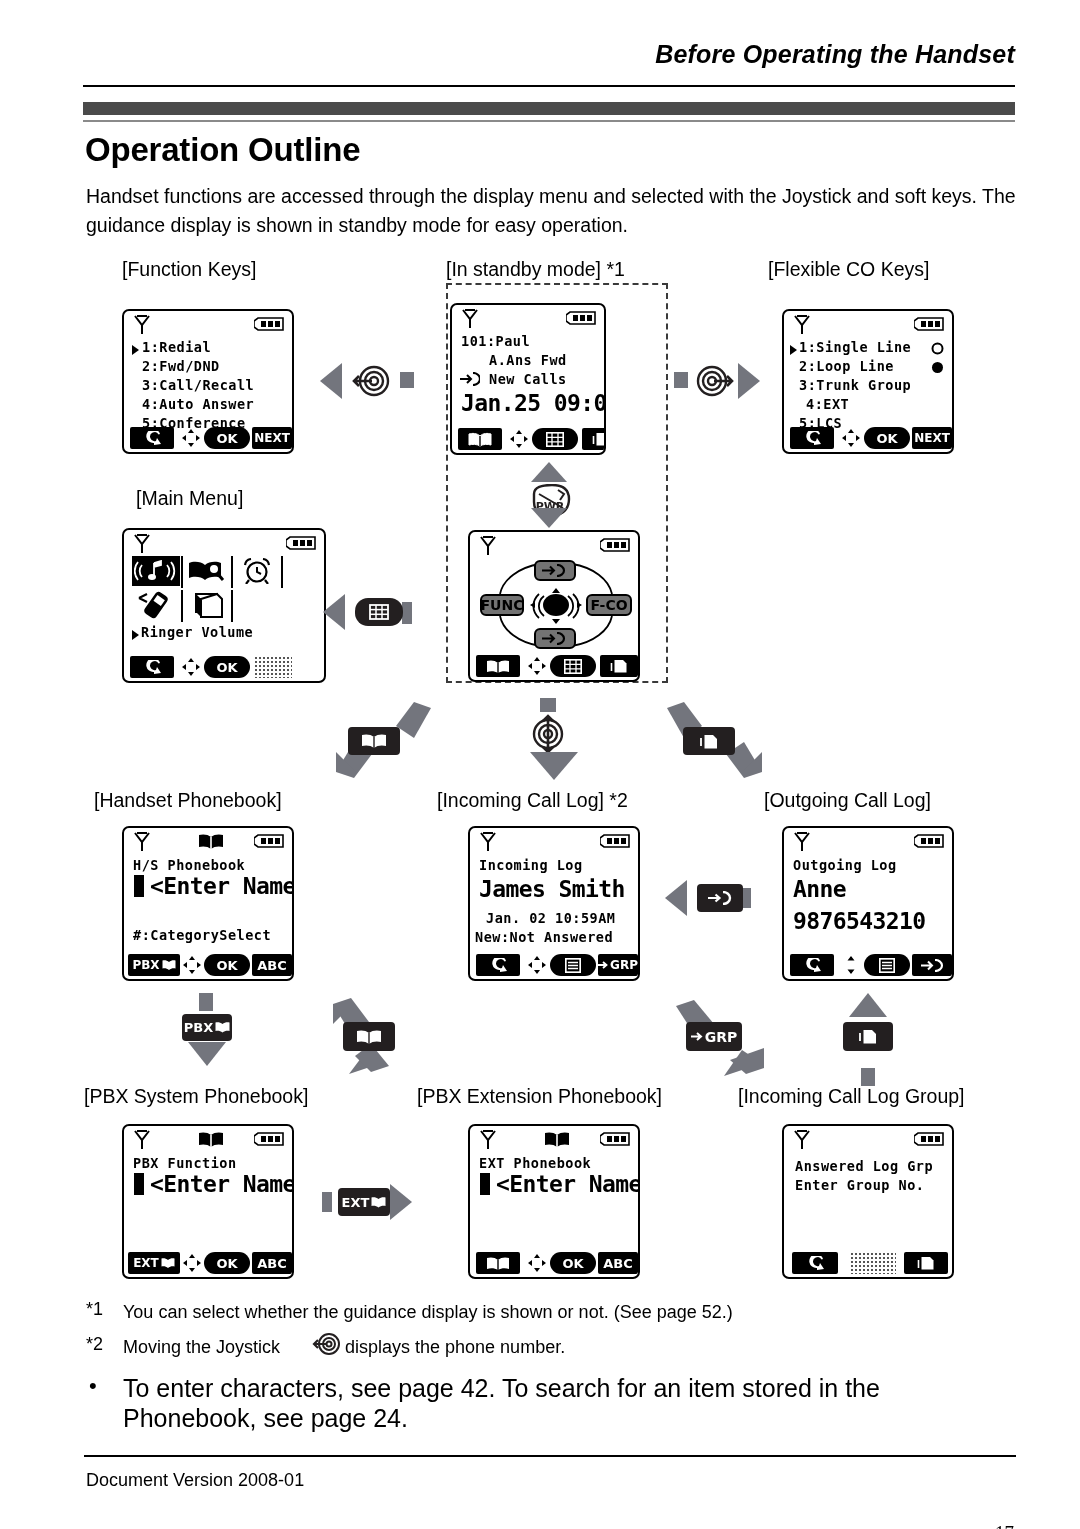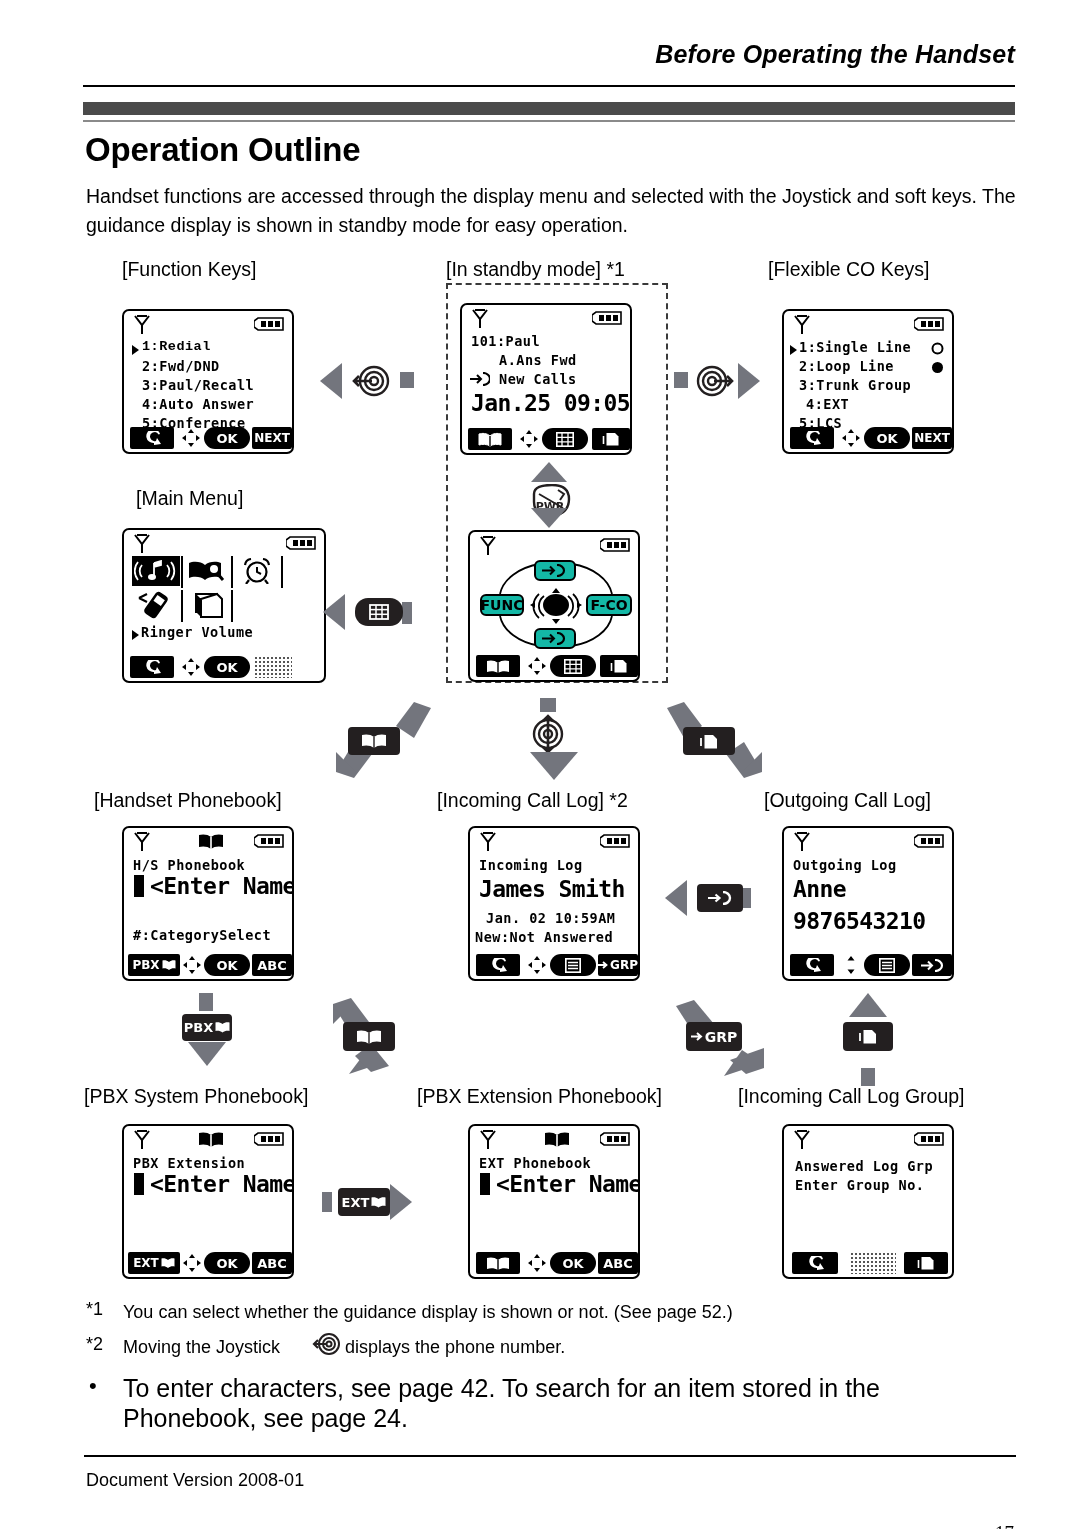--- a/index.html
+++ b/index.html
@@ -162,21 +162,21 @@
     display:flex; align-items:center; justify-content:center;
   }
   .mmcell.sel { background:#000; }
   .mmline { position:absolute; background:#000; }
 
   
   .jskey {
     position:absolute;
     border:2.5px solid #000;
     border-radius:6px;
-    background:#14b8a6;
+    background:#737373;
     display:flex;align-items:center;justify-content:center;
     font-family:"DejaVu Sans", sans-serif;
     font-weight:bold;
     color:#000;
   }
 
   
   .fn {
     position:absolute;
     font-size:18px; line-height:27px;
@@ -220,44 +220,44 @@
     <line x1="4" y1="2" x2="14" y2="2" stroke="#000" stroke-width="2"></line>
   </svg>
   <svg class="bat" width="30" height="14" viewBox="0 0 30 14">
     <path d="M4 1 L29 1 L29 13 L4 13 L0 10 L0 4 Z" fill="none" stroke="#000" stroke-width="1.6"></path>
     <rect x="7" y="4" width="5" height="6" fill="#000"></rect>
     <rect x="14" y="4" width="5" height="6" fill="#000"></rect>
     <rect x="21" y="4" width="5" height="6" fill="#000"></rect>
   </svg>
 
   <div class="selarrow" style="left:8px; top:34px;"></div>
-  <div class="lcdtext" style="left:18px; top:28px;font-family:Liberation Mono, monospace;">1:Redial</div>
+  <div class="lcdtext" style="left:18px; top:28px;">1:Redial</div>
   <div class="lcdtext" style="left:18px; top:47px;">2:Fwd/DND</div>
-  <div class="lcdtext" style="left:18px; top:66px;">3:Paul/Recall</div>
+  <div class="lcdtext" style="left:18px; top:66px;">3:Call/Recall</div>
   <div class="lcdtext" style="left:18px; top:85px;">4:Auto Answer</div>
   <div class="lcdtext" style="left:18px; top:104px;">5:Conference</div>
 
   <div class="softbar">
     <div class="sk rect" style="left:6px; width:44px;">
       <svg width="20" height="15" viewBox="0 0 20 15">
         <path d="M18 3 a7 7 0 1 0 -6 9 L12 14 L19 13 L15 7 L14 10 a4.5 4.5 0 1 1 2.6 -6.4 Z" fill="#fff"></path>
       </svg>
     </div>
     <div class="sk plain" style="left:56px; width:22px;">
       <svg width="18" height="18" viewBox="0 0 18 18">
         <path d="M9 0 L12 4 L6 4 Z M9 18 L6 14 L12 14 Z M0 9 L4 6 L4 12 Z M18 9 L14 12 L14 6 Z" fill="#000"></path>
       </svg>
     </div>
     <div class="sk pill" style="left:80px; width:46px;">OK</div>
     <div class="sk rect" style="left:128px; width:40px; font-size:12px;">NEXT</div>
   </div>
  </div>
 </div>
 
-<div class="lcd" style="left:460px; top:303px; width:172px; height:152px;">
+<div class="lcd" style="left:450px; top:303px; width:156px; height:152px;">
  <div class="lcd-inner">
   <svg class="ant" width="18" height="22" viewBox="0 0 18 22">
     <path d="M2 2 L9 11 L16 2" stroke="#000" stroke-width="2" fill="none"></path>
     <line x1="9" y1="10" x2="9" y2="20" stroke="#000" stroke-width="2"></line>
     <line x1="4" y1="2" x2="14" y2="2" stroke="#000" stroke-width="2"></line>
   </svg>
   <svg class="bat" width="30" height="14" viewBox="0 0 30 14">
     <path d="M4 1 L29 1 L29 13 L4 13 L0 10 L0 4 Z" fill="none" stroke="#000" stroke-width="1.6"></path>
     <rect x="7" y="4" width="5" height="6" fill="#000"></rect>
         <rect x="14" y="4" width="5" height="6" fill="#000"></rect>
@@ -654,21 +654,21 @@
     <path d="M13 4 C10 1 4 1 1 2 L1 14 C4 13 10 13 13 16 C16 13 22 13 25 14 L25 2 C22 1 16 1 13 4 Z" fill="#000"></path>
     <line x1="13" y1="4" x2="13" y2="16" stroke="#fff" stroke-width="1.6"></line>
   </svg>
   <svg class="bat" width="30" height="14" viewBox="0 0 30 14">
     <path d="M4 1 L29 1 L29 13 L4 13 L0 10 L0 4 Z" fill="none" stroke="#000" stroke-width="1.6"></path>
     <rect x="7" y="4" width="5" height="6" fill="#000"></rect>
         <rect x="14" y="4" width="5" height="6" fill="#000"></rect>
         <rect x="21" y="4" width="5" height="6" fill="#000"></rect>
   </svg>
 
-  <div class="lcdtext" style="left:9px; top:29px;">PBX Extension</div>
+  <div class="lcdtext" style="left:9px; top:29px;">PBX Function</div>
   <div class="cursorblk" style="left:10px; top:47px; width:10px; height:22px;"></div>
   <div class="lcdbig" style="left:26px; top:45px;">&lt;Enter Name&gt;</div>
 
   <div class="softbar">
     <div class="sk rect" style="left:4px; width:52px; font-size:12px; gap:2px;">
       <span>EXT</span>
       <svg width="14" height="12" viewBox="0 0 14 12">
         <path d="M7 3 C5 1 2 1 0.5 1.5 L0.5 9.5 C2 9 5 9 7 11 C9 9 12 9 13.5 9.5 L13.5 1.5 C12 1 9 1 7 3 Z" fill="#fff"></path>
       </svg>
     </div>

